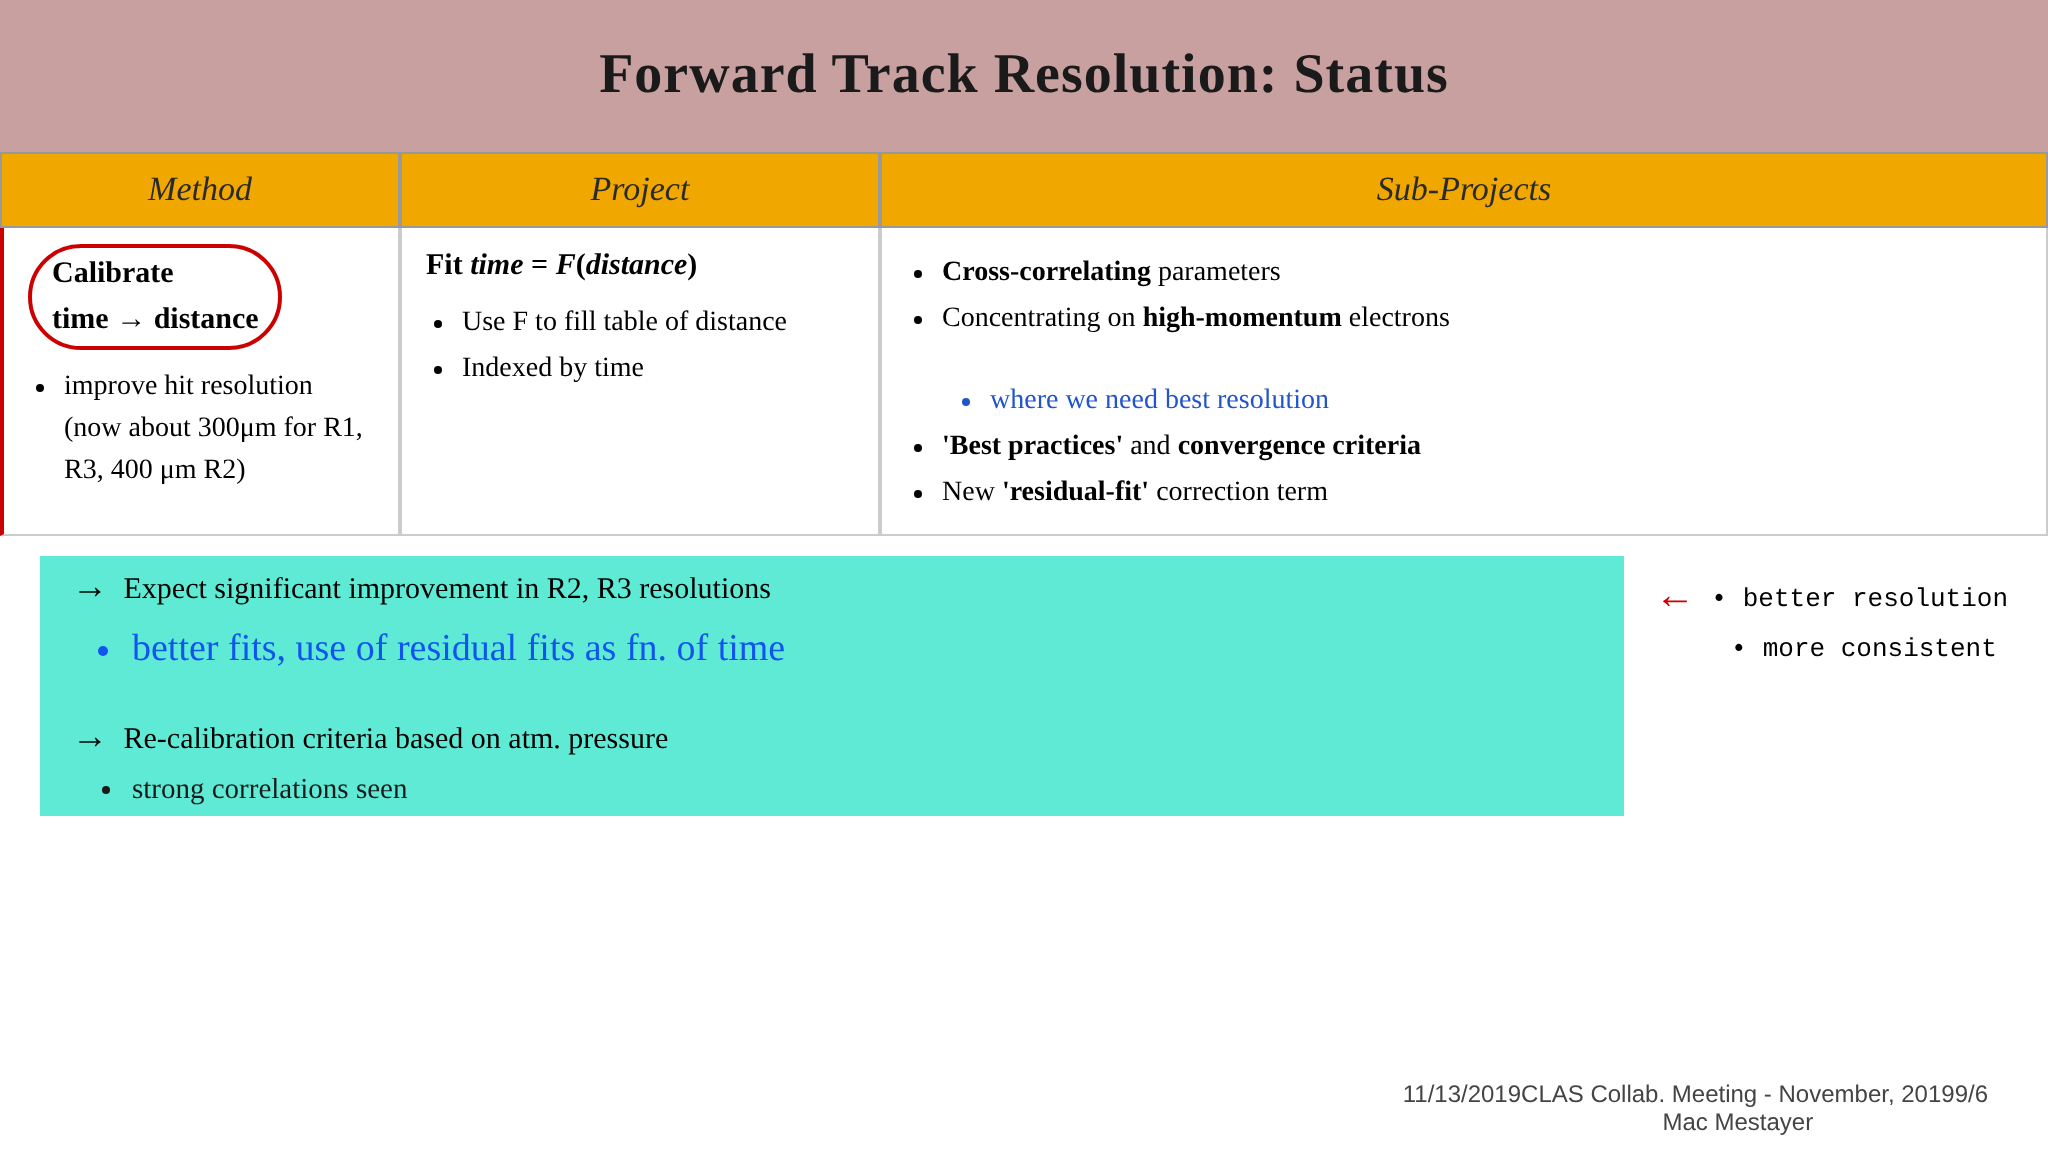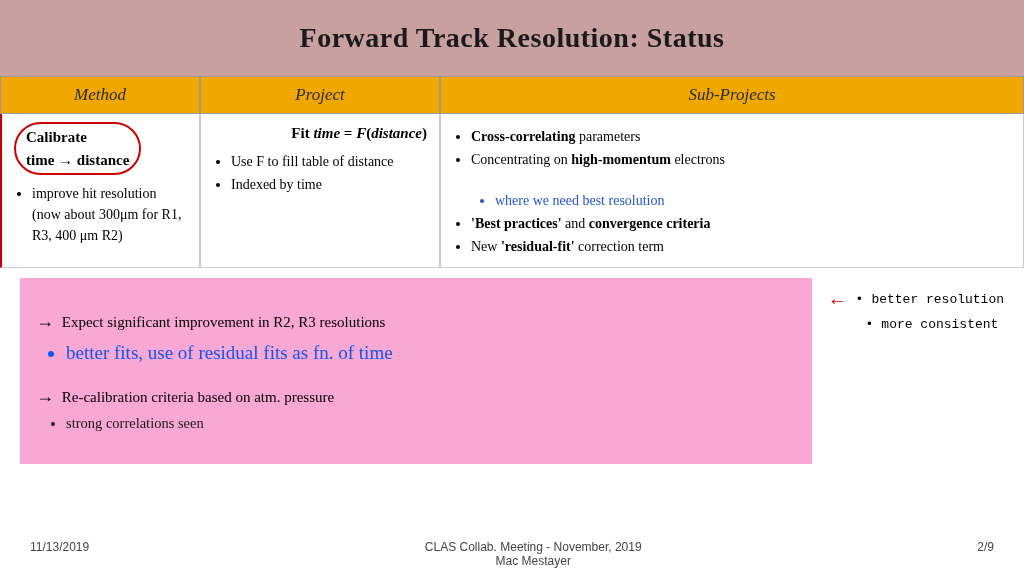--- a/index.html
+++ b/index.html
@@ -57,38 +57,37 @@
       margin-top: 4px;
     }
 
     ul.bullet-list li {
       margin-bottom: 2px;
     }
 
     .method-title {
       font-size: 15px;
       margin-bottom: 6px;
-      text-align: right;
     }
 
     .italic-bold { font-style: italic; font-weight: bold; }
     .bold { font-weight: bold; }
 
     
     .bottom-section {
       display: flex;
       flex-direction: row;
       margin: 10px 20px;
       gap: 20px;
       align-items: flex-start;
     }
 
     .improvement-box {
-      background: #f9a8d4;
-      padding: 28px 16px;
+      background: #5eead4;
+      padding: 0 16px;
       flex: 1;
       font-size: 15px;
       line-height: 1.7;
     }
 
     .arrow-bullet {
       font-size: 18px;
       margin-right: 4px;
     }
 
@@ -117,21 +116,21 @@
       margin-right: 4px;
     }
 
     
     .footer {
       position: absolute;
       bottom: 8px;
       left: 0;
       right: 0;
       display: flex;
-      justify-content: space-between;
+      justify-content: flex-end;
       padding: 0 30px;
       font-size: 12px;
       color: #444;
       font-family: Arial, sans-serif;
     }
 
     .footer-center {
       text-align: center;
     }
 
@@ -248,14 +247,14 @@
     </div>
   </div>
 </div>
 
 <div class="footer">
   <span>11/13/2019</span>
   <div class="footer-center">
     <div>CLAS Collab. Meeting - November, 2019</div>
     <div>Mac Mestayer</div>
   </div>
-  <span>2/9</span>
+  <span>9/6</span>
 </div>
 
 </body></html>

